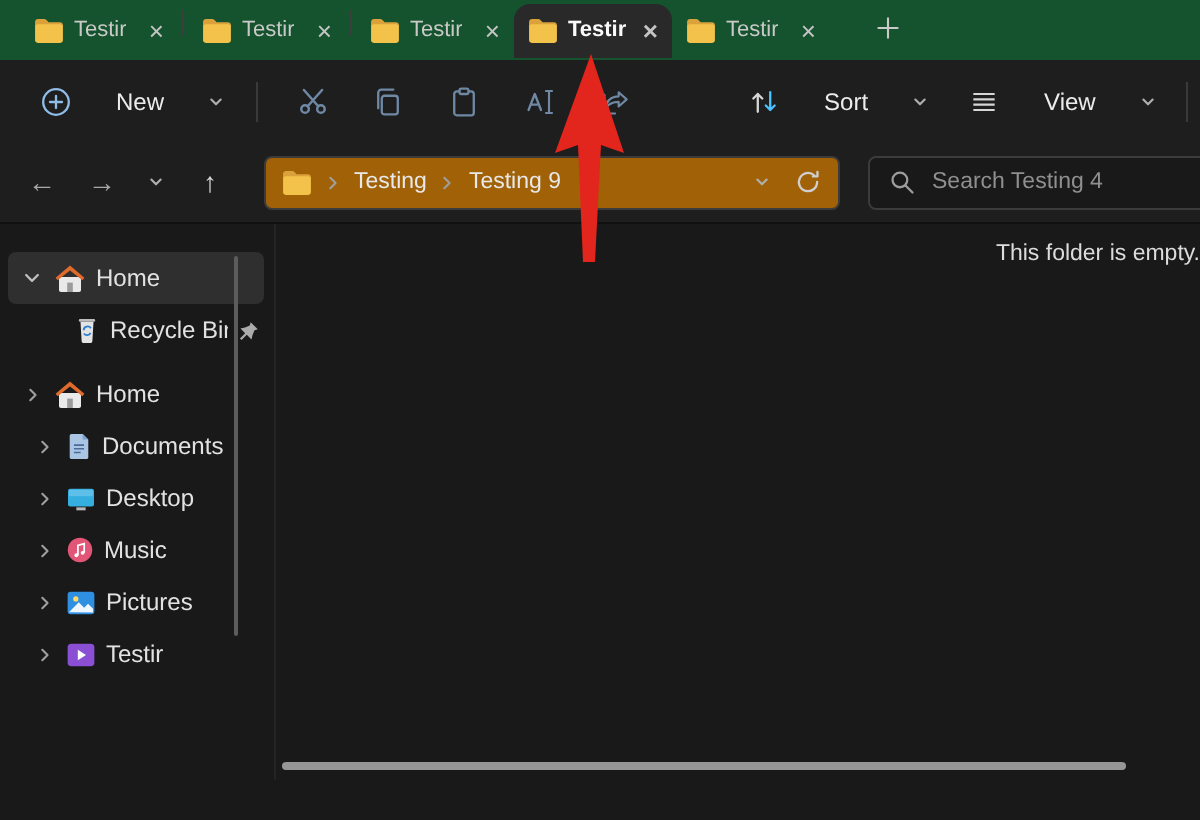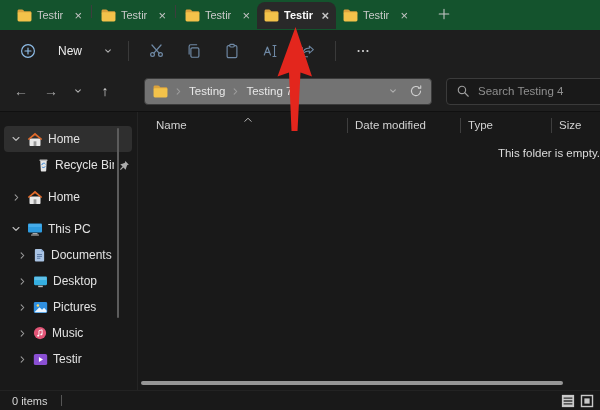--- a/index.html
+++ b/index.html
@@ -28,21 +28,21 @@
   .view-btn{margin-left:6px;padding:0 7px}
   .icon{display:inline-flex;align-items:center;justify-content:center;line-height:0}
 
   
   .addressrow{height:41px;background:#1e1e1e;display:flex;align-items:center;padding:0 8px;gap:4px;
               border-bottom:1px solid #101010}
   .navbtn{width:26px;height:30px;display:flex;align-items:center;justify-content:center;border-radius:4px;
           font-size:14px;color:#a8a8a8;flex:none}
   .navbtn.updir{color:#d8d8d8}
   .navbtn.small{width:20px}
-  .addressbar{width:288px;height:27px;margin-left:22px;background:#737373;border:1px solid #3b3b3b;border-radius:4px;
+  .addressbar{width:288px;height:27px;margin-left:10px;background:#a16207;border:1px solid #3b3b3b;border-radius:4px;
               display:flex;align-items:center;padding:0 8px;gap:6px;font-size:11.5px;color:#e8e8e8;flex:none}
   .crumb{white-space:nowrap}
   .abspacer{flex:1}
   .searchbox{flex:1;height:27px;margin:0 6px 0 10px;background:#191919;border:1px solid #3b3b3b;border-radius:4px;
              display:flex;align-items:center;padding:0 9px;gap:8px}
   .searchinput{flex:1;background:transparent;border:none;outline:none;font-family:inherit;font-size:11.5px;color:#d6d6d6}
   .searchinput::placeholder{color:#8f8f8f}
 
   
   .main{display:flex;height:278px}
@@ -191,20 +191,47 @@
         </span>
       </div>
     <div class="tbtn iconbtn">
         <span class="icon">
           <svg width="16" height="16" viewBox="0 0 18 18">
             <path d="M10.5 3.5 15 7.5l-4.5 4V8.9C7 8.9 4.8 10 3.2 12.4c0.3-3.8 2.9-6.6 7.3-6.6z" fill="none" stroke="#6f89a5" stroke-width="1.2" stroke-linejoin="round"></path>
             <path d="M8.5 15.5H3.8c-0.7 0-1.3-0.6-1.3-1.3V5" fill="none" stroke="#6f89a5" stroke-width="1.2" stroke-linecap="round"></path>
           </svg>
         </span>
       </div>
+    <div class="tbtn sort-btn">
+      <span class="icon">
+          <svg width="16" height="16" viewBox="0 0 18 18">
+            <path d="M5.5 14.5v-10M5.5 4.5 3 7M5.5 4.5 8 7" fill="none" stroke="#d6d6d6" stroke-width="1.3" stroke-linecap="round" stroke-linejoin="round"></path>
+            <path d="M12.5 3.5v10m0 0L10 11m2.5 2.5L15 11" fill="none" stroke="#4cc2ff" stroke-width="1.3" stroke-linecap="round" stroke-linejoin="round"></path>
+          </svg>
+        </span>
+      <span>Sort</span>
+      <span class="icon">
+          <svg width="8" height="8" viewBox="0 0 12 12">
+            <path d="M2.5 4.2 6 7.7 9.5 4.2" fill="none" stroke="#b0b0b0" stroke-width="1.6" stroke-linecap="round" stroke-linejoin="round"></path>
+          </svg>
+        </span>
+    </div>
+    <div class="tbtn view-btn">
+      <span class="icon">
+          <svg width="16" height="16" viewBox="0 0 18 18">
+            <path d="M3 4.5h12M3 7.5h12M3 10.5h12M3 13.5h12" stroke="#d6d6d6" stroke-width="1.2"></path>
+          </svg>
+        </span>
+      <span>View</span>
+      <span class="icon">
+          <svg width="8" height="8" viewBox="0 0 12 12">
+            <path d="M2.5 4.2 6 7.7 9.5 4.2" fill="none" stroke="#b0b0b0" stroke-width="1.6" stroke-linecap="round" stroke-linejoin="round"></path>
+          </svg>
+        </span>
+    </div>
     <div class="vsep"></div>
     <div class="tbtn iconbtn">
         <span class="icon">
           <svg width="16" height="16" viewBox="0 0 18 18">
             <circle cx="4" cy="9" r="1.2" fill="#d6d6d6"></circle>
             <circle cx="9" cy="9" r="1.2" fill="#d6d6d6"></circle>
             <circle cx="14" cy="9" r="1.2" fill="#d6d6d6"></circle>
           </svg>
         </span>
       </div>
@@ -238,21 +265,21 @@
           <svg width="9" height="9" viewBox="0 0 12 12">
             <path d="M4.2 2.5 7.7 6 4.2 9.5" fill="none" stroke="#9f9f9f" stroke-width="1.4" stroke-linecap="round" stroke-linejoin="round"></path>
           </svg>
         </span>
       <span class="crumb">Testing</span>
       <span class="icon">
           <svg width="9" height="9" viewBox="0 0 12 12">
             <path d="M4.2 2.5 7.7 6 4.2 9.5" fill="none" stroke="#9f9f9f" stroke-width="1.4" stroke-linecap="round" stroke-linejoin="round"></path>
           </svg>
         </span>
-      <span class="crumb">Testing 7</span>
+      <span class="crumb">Testing 9</span>
       <span class="abspacer"></span>
       <span class="icon">
           <svg width="8" height="8" viewBox="0 0 12 12">
             <path d="M2.5 4.2 6 7.7 9.5 4.2" fill="none" stroke="#b0b0b0" stroke-width="1.6" stroke-linecap="round" stroke-linejoin="round"></path>
           </svg>
         </span>
       <span class="icon" style="margin-left:6px">
           <svg width="14" height="14" viewBox="0 0 16 16">
             <path d="M13.2 8A5.2 5.2 0 1 1 11.6 4.3" fill="none" stroke="#cfcfcf" stroke-width="1.3" stroke-linecap="round"></path>
             <path d="M13.4 2.2v2.6h-2.6" fill="none" stroke="#cfcfcf" stroke-width="1.3" stroke-linecap="round" stroke-linejoin="round"></path>
@@ -311,36 +338,20 @@
           </span>
           <span class="icon">
             <svg width="16" height="15" viewBox="0 0 16 15">
               <path d="M2.5 6.5h11V13c0 0.6-0.4 1-1 1h-9c-0.6 0-1-0.4-1-1z" fill="#e9e9e9"></path>
               <path d="M8 0.8 0.8 6.9l1 1.2L8 3.3l6.2 4.8 1-1.2z" fill="#e06a2b"></path>
               <rect x="6.6" y="9.3" width="2.8" height="4.7" fill="#9a9a9a"></rect>
             </svg>
           </span>
           <span class="slabel">Home</span>
         </div>
-        <div class="srow gap" style="padding-left:6px">
-          <span class="chev">
-            <svg width="10" height="10" viewBox="0 0 12 12">
-              <path d="M2.5 4.2 6 7.7 9.5 4.2" fill="none" stroke="#bdbdbd" stroke-width="1.4" stroke-linecap="round" stroke-linejoin="round"></path>
-            </svg>
-          </span>
-          <span class="icon">
-            <svg width="16" height="14" viewBox="0 0 16 14">
-              <rect x="1" y="1.5" width="14" height="9" rx="1" fill="#2e9ce0"></rect>
-              <path d="M1.6 2h12.8v3H1.6z" fill="#55b8f0" opacity="0.6"></path>
-              <rect x="5.5" y="11" width="5" height="1.2" fill="#a9a9a9"></rect>
-              <rect x="4" y="12.4" width="8" height="1.1" rx="0.5" fill="#c4c4c4"></rect>
-            </svg>
-          </span>
-          <span class="slabel">This PC</span>
-        </div>
         <div class="srow" style="padding-left:12px">
           <span class="chev">
             <svg width="9" height="9" viewBox="0 0 12 12">
               <path d="M4.2 2.5 7.7 6 4.2 9.5" fill="none" stroke="#9f9f9f" stroke-width="1.4" stroke-linecap="round" stroke-linejoin="round"></path>
             </svg>
           </span>
           <span class="icon">
             <svg width="13" height="14" viewBox="0 0 14 15">
               <path d="M3 1h6l3 3v9.5c0 0.6-0.4 1-1 1H3c-0.6 0-1-0.4-1-1V2c0-0.6 0.4-1 1-1z" fill="#aac4e4"></path>
               <path d="M9 1l3 3H9z" fill="#7fa0cc"></path>
@@ -356,35 +367,20 @@
             </svg>
           </span>
           <span class="icon">
             <svg width="15" height="13" viewBox="0 0 16 14">
               <rect x="1" y="1.5" width="14" height="9.5" rx="1.2" fill="#35aee0"></rect>
               <path d="M1.6 2h12.8v3.5H1.6z" fill="#7fd0f0" opacity="0.55"></path>
               <rect x="5.5" y="11.5" width="5" height="1.6" fill="#b9b9b9"></rect>
             </svg>
           </span>
           <span class="slabel">Desktop</span>
-        </div>
-        <div class="srow" style="padding-left:12px">
-          <span class="chev">
-            <svg width="9" height="9" viewBox="0 0 12 12">
-              <path d="M4.2 2.5 7.7 6 4.2 9.5" fill="none" stroke="#9f9f9f" stroke-width="1.4" stroke-linecap="round" stroke-linejoin="round"></path>
-            </svg>
-          </span>
-          <span class="icon">
-            <svg width="15" height="13" viewBox="0 0 16 14">
-              <rect x="0.8" y="1" width="14.4" height="12" rx="1.6" fill="#2f8fe0"></rect>
-              <circle cx="5.2" cy="4.8" r="1.4" fill="#ffd96a"></circle>
-              <path d="M1.5 12 6.8 6.6l2.9 2.9 2.1-2.1 2.7 2.7v2z" fill="#eef6ff"></path>
-            </svg>
-          </span>
-          <span class="slabel">Pictures</span>
         </div>
         <div class="srow" style="padding-left:12px">
           <span class="chev">
             <svg width="9" height="9" viewBox="0 0 12 12">
               <path d="M4.2 2.5 7.7 6 4.2 9.5" fill="none" stroke="#9f9f9f" stroke-width="1.4" stroke-linecap="round" stroke-linejoin="round"></path>
             </svg>
           </span>
           <span class="icon">
             <svg width="14" height="14" viewBox="0 0 16 16">
               <circle cx="8" cy="8" r="7" fill="#e25577"></circle>
@@ -396,73 +392,47 @@
           <span class="slabel">Music</span>
         </div>
         <div class="srow" style="padding-left:12px">
           <span class="chev">
             <svg width="9" height="9" viewBox="0 0 12 12">
               <path d="M4.2 2.5 7.7 6 4.2 9.5" fill="none" stroke="#9f9f9f" stroke-width="1.4" stroke-linecap="round" stroke-linejoin="round"></path>
             </svg>
           </span>
           <span class="icon">
             <svg width="15" height="13" viewBox="0 0 16 14">
+              <rect x="0.8" y="1" width="14.4" height="12" rx="1.6" fill="#2f8fe0"></rect>
+              <circle cx="5.2" cy="4.8" r="1.4" fill="#ffd96a"></circle>
+              <path d="M1.5 12 6.8 6.6l2.9 2.9 2.1-2.1 2.7 2.7v2z" fill="#eef6ff"></path>
+            </svg>
+          </span>
+          <span class="slabel">Pictures</span>
+        </div>
+        <div class="srow" style="padding-left:12px">
+          <span class="chev">
+            <svg width="9" height="9" viewBox="0 0 12 12">
+              <path d="M4.2 2.5 7.7 6 4.2 9.5" fill="none" stroke="#9f9f9f" stroke-width="1.4" stroke-linecap="round" stroke-linejoin="round"></path>
+            </svg>
+          </span>
+          <span class="icon">
+            <svg width="15" height="13" viewBox="0 0 16 14">
               <rect x="0.8" y="1" width="14.4" height="12" rx="2" fill="#8a4fd3"></rect>
               <path d="M6.3 4.2v5.6L10.7 7z" fill="#ffffff"></path>
             </svg>
           </span>
           <span class="slabel">Testir</span>
         </div>
         <div class="sidebar-scroll"></div>
       </div>
     <div class="content">
-      <div class="headers" id="headers">
-          <div class="hcell" style="width:196px">
-            <span class="caret"><svg width="9" height="6" viewBox="0 0 10 6">
-                <path d="M1.2 4.8 5 1l3.8 3.8" fill="none" stroke="#bdbdbd" stroke-width="1.1"></path>
-              </svg></span>
-            <span>Name</span>
-          </div>
-          <div class="hsep"></div>
-          <div class="hcell" style="width:110px">
-            <span>Date modified</span>
-          </div>
-          <div class="hsep"></div>
-          <div class="hcell" style="width:88px">
-            <span>Type</span>
-          </div>
-          <div class="hsep"></div>
-          <div class="hcell" style="width:44px">
-            <span>Size</span>
-          </div>
-        </div>
       <div class="empty">This folder is empty.</div>
       <div class="hscroll"></div>
     </div>
   </div>
 
-  <div class="statusbar">
-    <span>0 items</span>
-    <span class="sdiv"></span>
-    <span class="sspacer"></span>
-    <div class="viewbtn">
-        <span class="icon">
-          <svg width="14" height="14" viewBox="0 0 16 16">
-            <rect x="1" y="1" width="14" height="14" fill="#c9c9c9"></rect>
-            <path d="M3 4.7h10M3 8h10M3 11.3h10" stroke="#323232" stroke-width="1.5"></path>
-          </svg>
-        </span>
-      </div>
-    <div class="viewbtn">
-        <span class="icon">
-          <svg width="14" height="14" viewBox="0 0 16 16">
-            <rect x="1.7" y="1.7" width="12.6" height="12.6" fill="none" stroke="#c9c9c9" stroke-width="1.6"></rect>
-            <rect x="5" y="5" width="6" height="6" fill="#c9c9c9"></rect>
-          </svg>
-        </span>
-      </div>
-  </div>
 
   <svg class="arrow" width="600" height="410" viewBox="0 0 600 410">
     <polygon id="arrowPoly" points="295.5,27 277.5,76.5 289,72.5 291.5,131 297.5,131 300.5,72.5 312,76.5" fill="#e3261d"></polygon>
   </svg>
 
 </div>
 
 </body></html>

